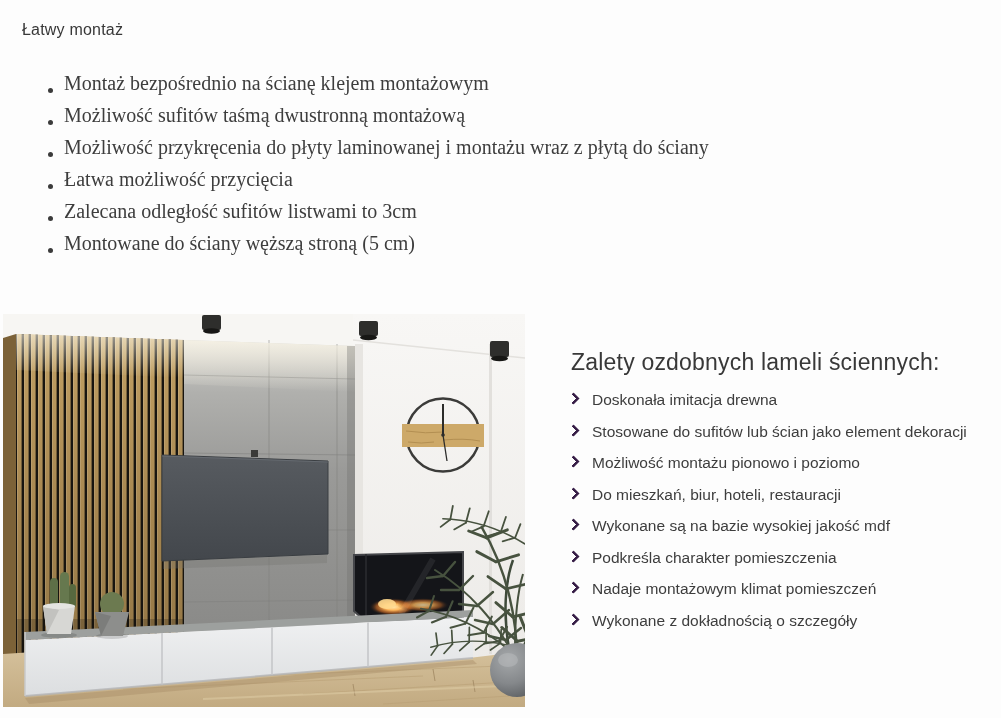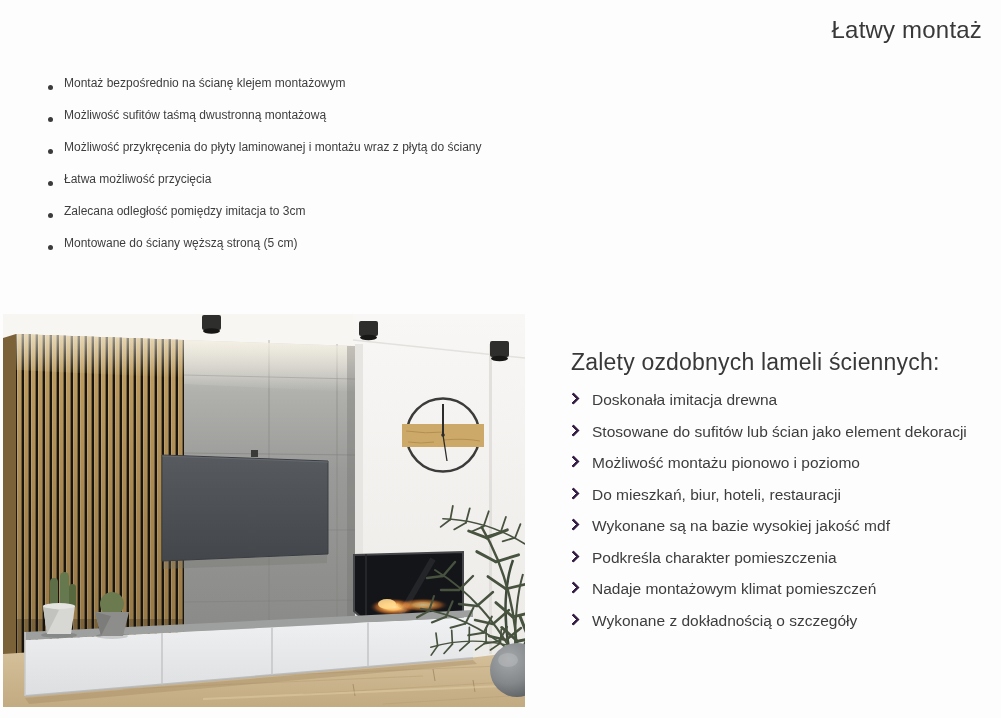--- a/index.html
+++ b/index.html
@@ -9,27 +9,27 @@
   html,body{margin:0;padding:0;}
   body{
     width:1001px;height:718px;background:#ffffff;
     font-family:"Liberation Sans", sans-serif;color:var(--text);
   }
   .page{position:relative;width:1001px;height:718px;overflow:hidden;background:#fdfdfd;}
 
   
   .easy-mount{position:absolute;left:22px;top:0;width:960px;}
   .easy-mount h1{
-    margin:16px 0 0 0;font-size:24px;line-height:28px;font-weight:400;
-    letter-spacing:.2px;color:var(--heading);text-align:right;
+    margin:16px 0 0 0;font-size:16px;line-height:28px;font-weight:400;
+    letter-spacing:.2px;color:var(--heading);
   }
   ul.dot-list{list-style:none;margin:30px 0 0 0;padding:0;}
   ul.dot-list li{
-    display:flex;align-items:center;margin:0 0 13px 0;
-    font-size:12px;line-height:19px;color:var(--text);
+    display:flex;align-items:flex-end;margin:0 0 13px 0;
+    font-size:20px;line-height:19px;color:var(--text);font-family:Liberation Serif, serif;
   }
   .dot{flex:none;width:5px;height:5px;border-radius:50%;background:var(--bullet);
        margin:7px 11px 0 26px;}
 
   
   .benefits{position:absolute;left:567px;top:344px;width:430px;}
   .benefits h2{
     margin:4px;font-size:23px;line-height:28px;font-weight:400;
     letter-spacing:.2px;color:var(--heading);
   }
@@ -68,21 +68,21 @@
       <li>
           <span class="dot"></span>
           <span>Możliwość przykręcenia do płyty laminowanej i montażu wraz z płytą do ściany</span>
         </li>
       <li>
           <span class="dot"></span>
           <span>Łatwa możliwość przycięcia</span>
         </li>
       <li>
           <span class="dot"></span>
-          <span>Zalecana odległość pomiędzy imitacja to 3cm</span>
+          <span>Zalecana odległość sufitów listwami to 3cm</span>
         </li>
       <li>
           <span class="dot"></span>
           <span>Montowane do ściany węższą stroną (5 cm)</span>
         </li>
     </ul>
   </section>
 
   <figure class="photo">
     <svg viewBox="0 0 522 393" xmlns="http://www.w3.org/2000/svg">

